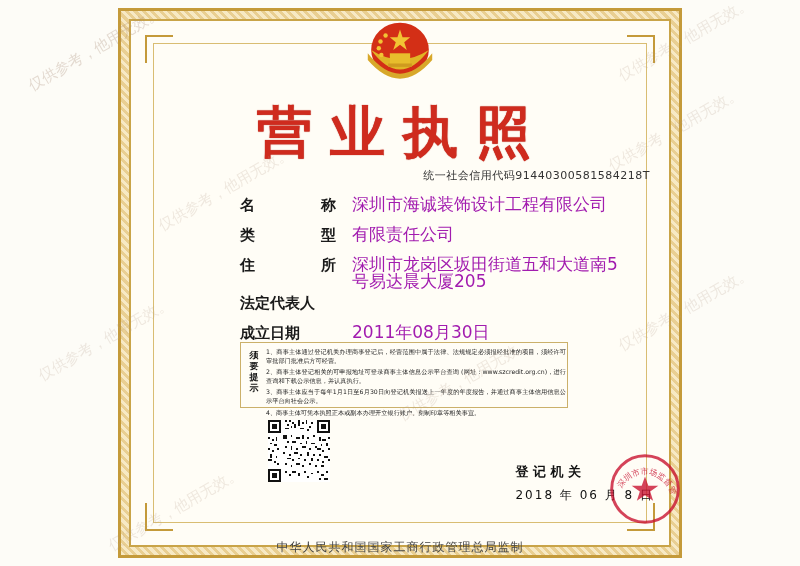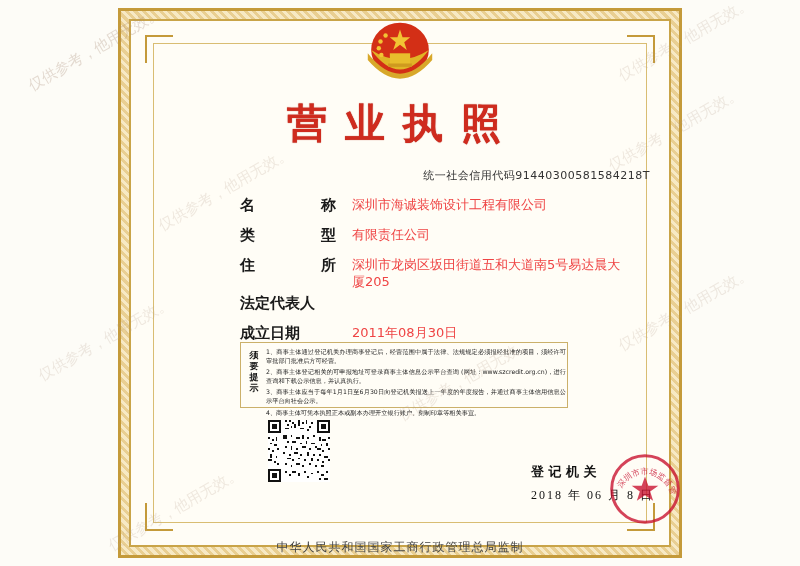--- a/index.html
+++ b/index.html
@@ -44,21 +44,21 @@
   
   .emblem{
     position:absolute;left:50%;top:16px;transform:translateX(-50%);
     width:86px;height:78px;
   }
   
   .title{
     position:absolute;left:0;right:12px;top:96px;
     text-align:center;
     font-family:"DejaVu Sans","Liberation Sans",sans-serif;
-    font-size:40px;
+    font-size:55px;
     font-weight:bold;
     letter-spacing:18px;
     color:#cf2b1e;
     text-shadow:0 0 1px #a81c12;
     text-indent:18px;
   }
   .credit-code{
     position:absolute;right:150px;top:168px;
     font-size:11px;color:#333;letter-spacing:0.5px;
     white-space:nowrap;
@@ -73,21 +73,21 @@
     position:relative;min-height:26px;margin-bottom:4px;
   }
   .f-label{
     position:absolute;left:0;top:0;width:96px;
     font-size:15px;font-weight:bold;color:#1a1a1a;
     display:flex;justify-content:space-between;
   }
   .f-label span{display:inline-block;}
   .f-value{
     margin-left:112px;
-    font-size:13px;color:#ef4444;line-height:17px;
+    font-size:17px;color:#a21caf;line-height:17px;
     max-width:280px;
   }
 
   
   .notice{
     position:absolute;left:246px;top:348px;width:320px;
     border:0;
     display:flex;
   }
   .notice-label{
@@ -111,21 +111,21 @@
   .qr{
     position:absolute;left:268px;top:420px;width:62px;height:62px;
     background:#fff;
   }
   
   .reg{
     position:absolute;right:146px;bottom:62px;text-align:left;
     font-size:13px;color:#111;font-weight:bold;
   }
   .reg .date{
-    font-size:12px;font-weight:normal;margin-top:6px;letter-spacing:2px;font-family:Liberation Serif, serif;
+    font-size:12px;font-weight:normal;margin-top:6px;letter-spacing:2px;
   }
   
   .seal{
     position:absolute;right:118px;bottom:40px;width:74px;height:74px;
     opacity:.78;
   }
   .footer{
     position:absolute;left:0;right:0;bottom:10px;text-align:center;
     font-size:12px;color:#444;letter-spacing:1px;
   }

